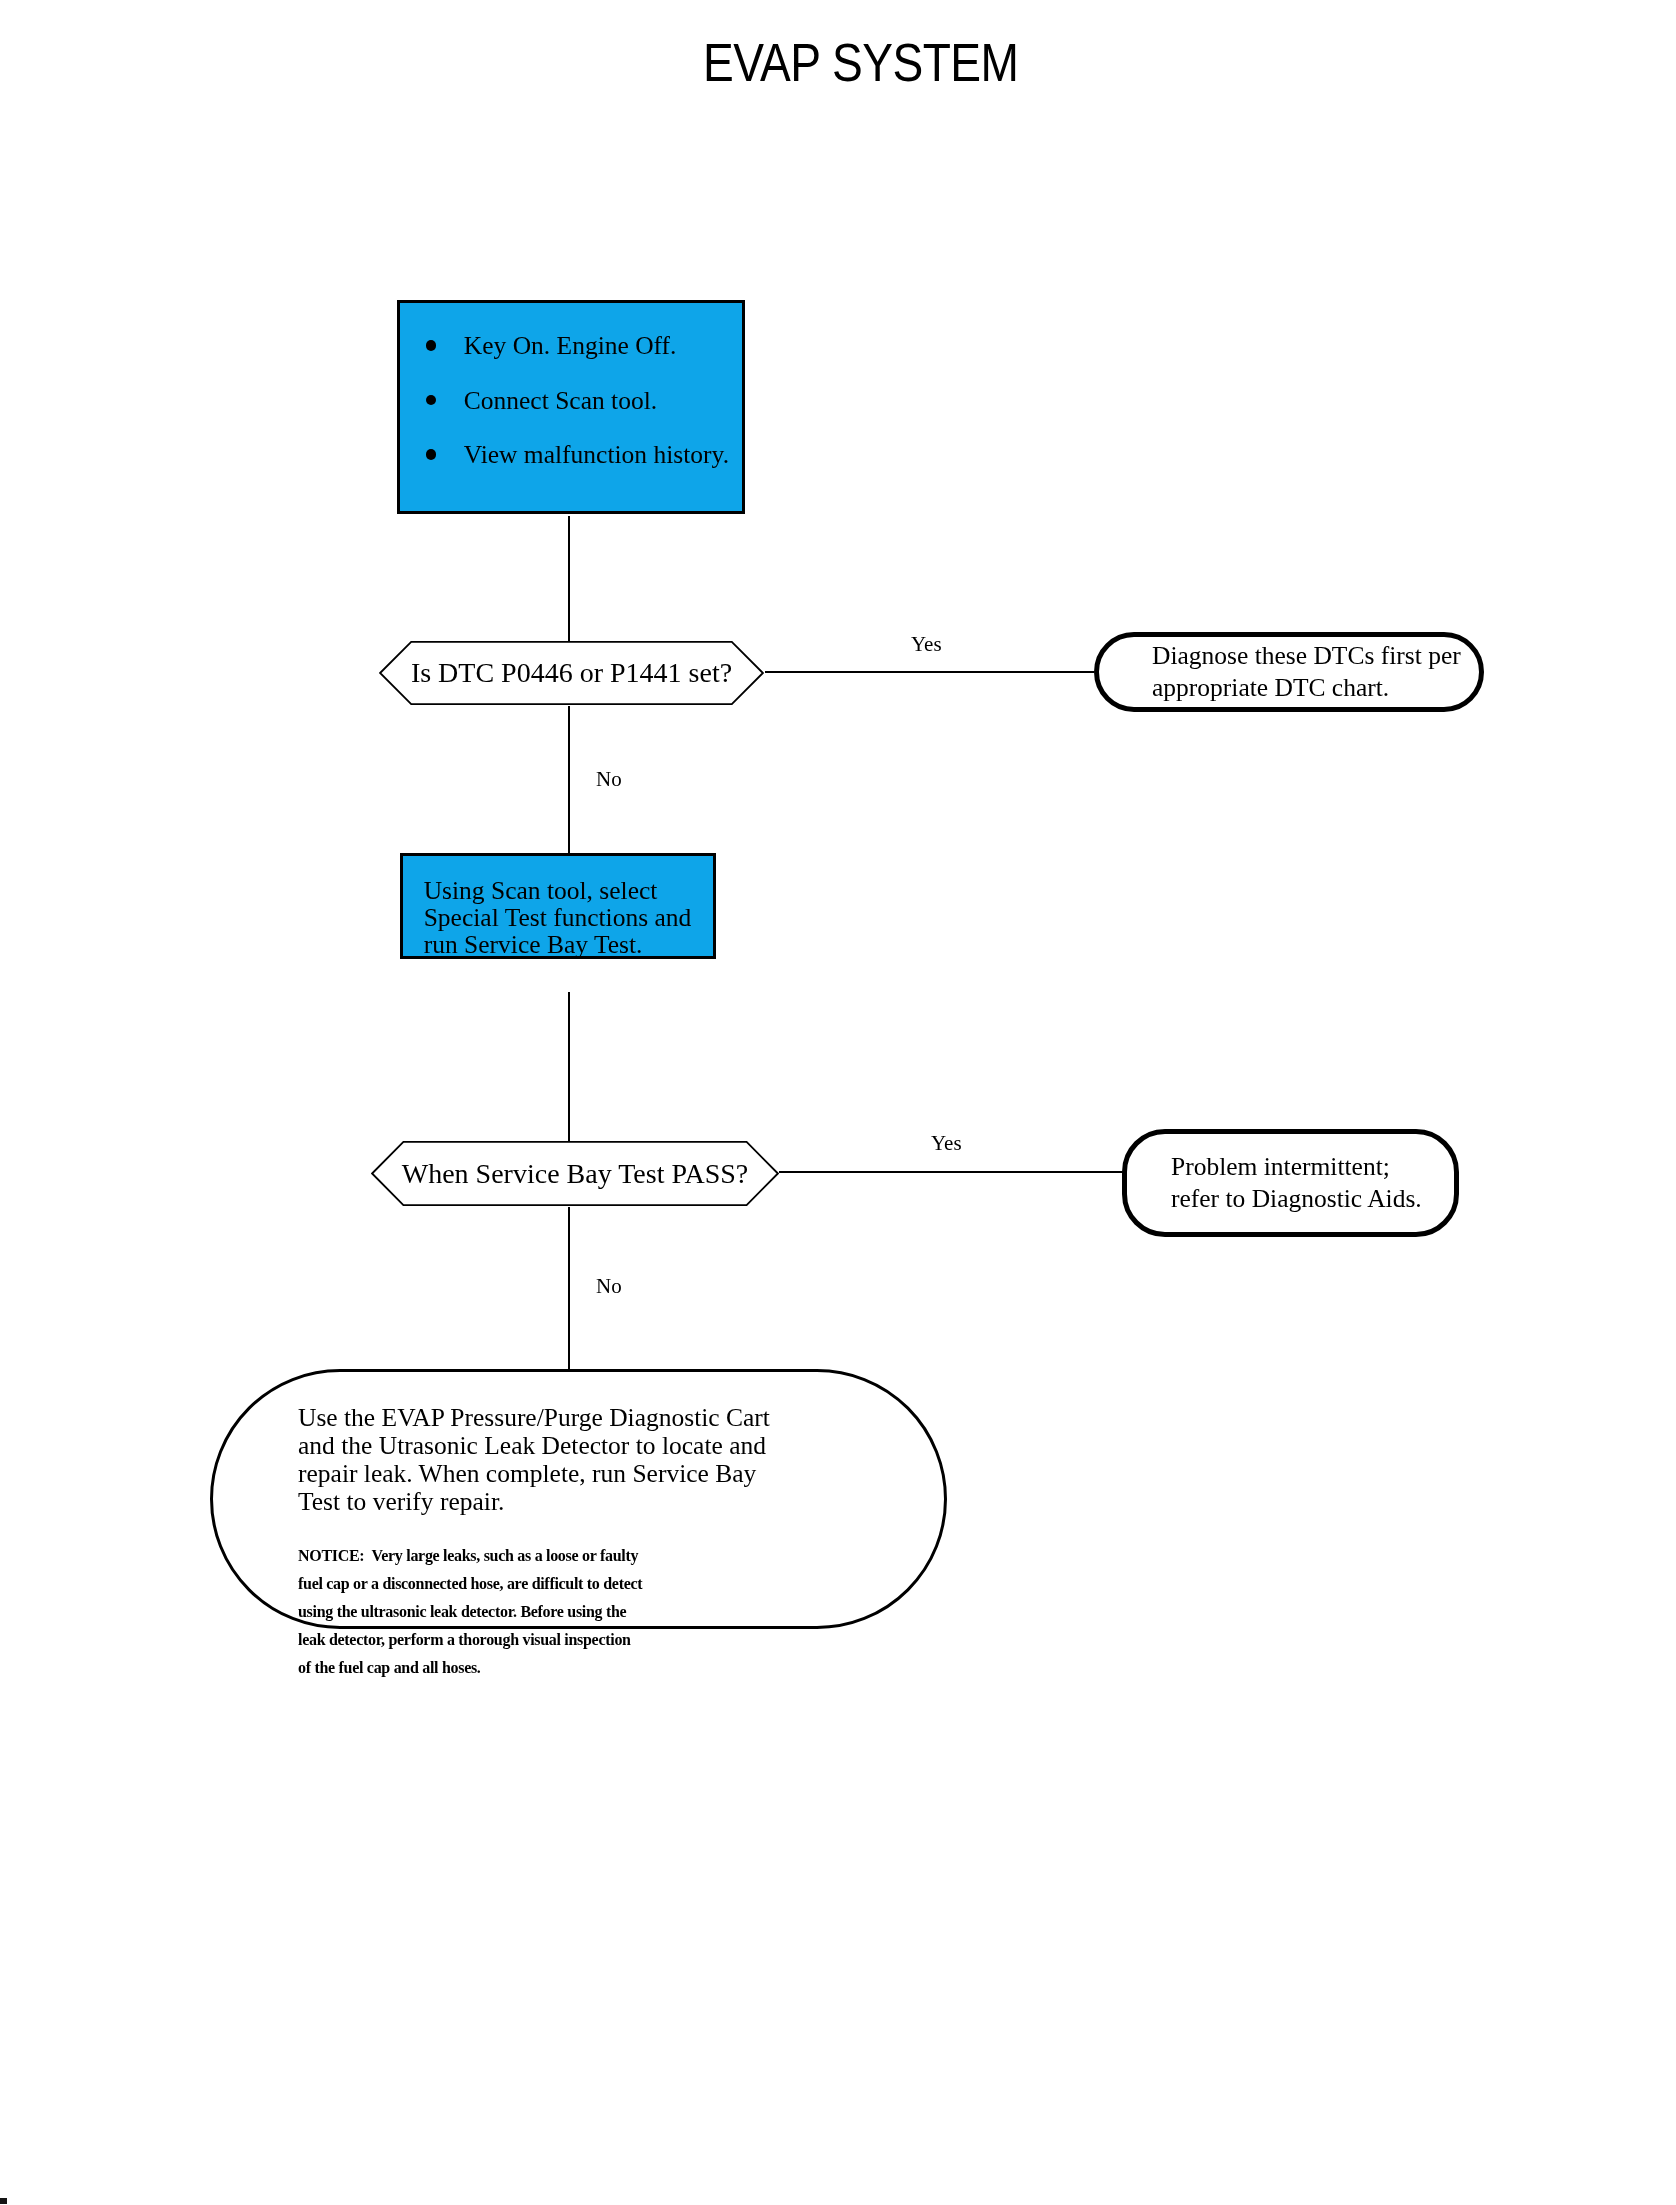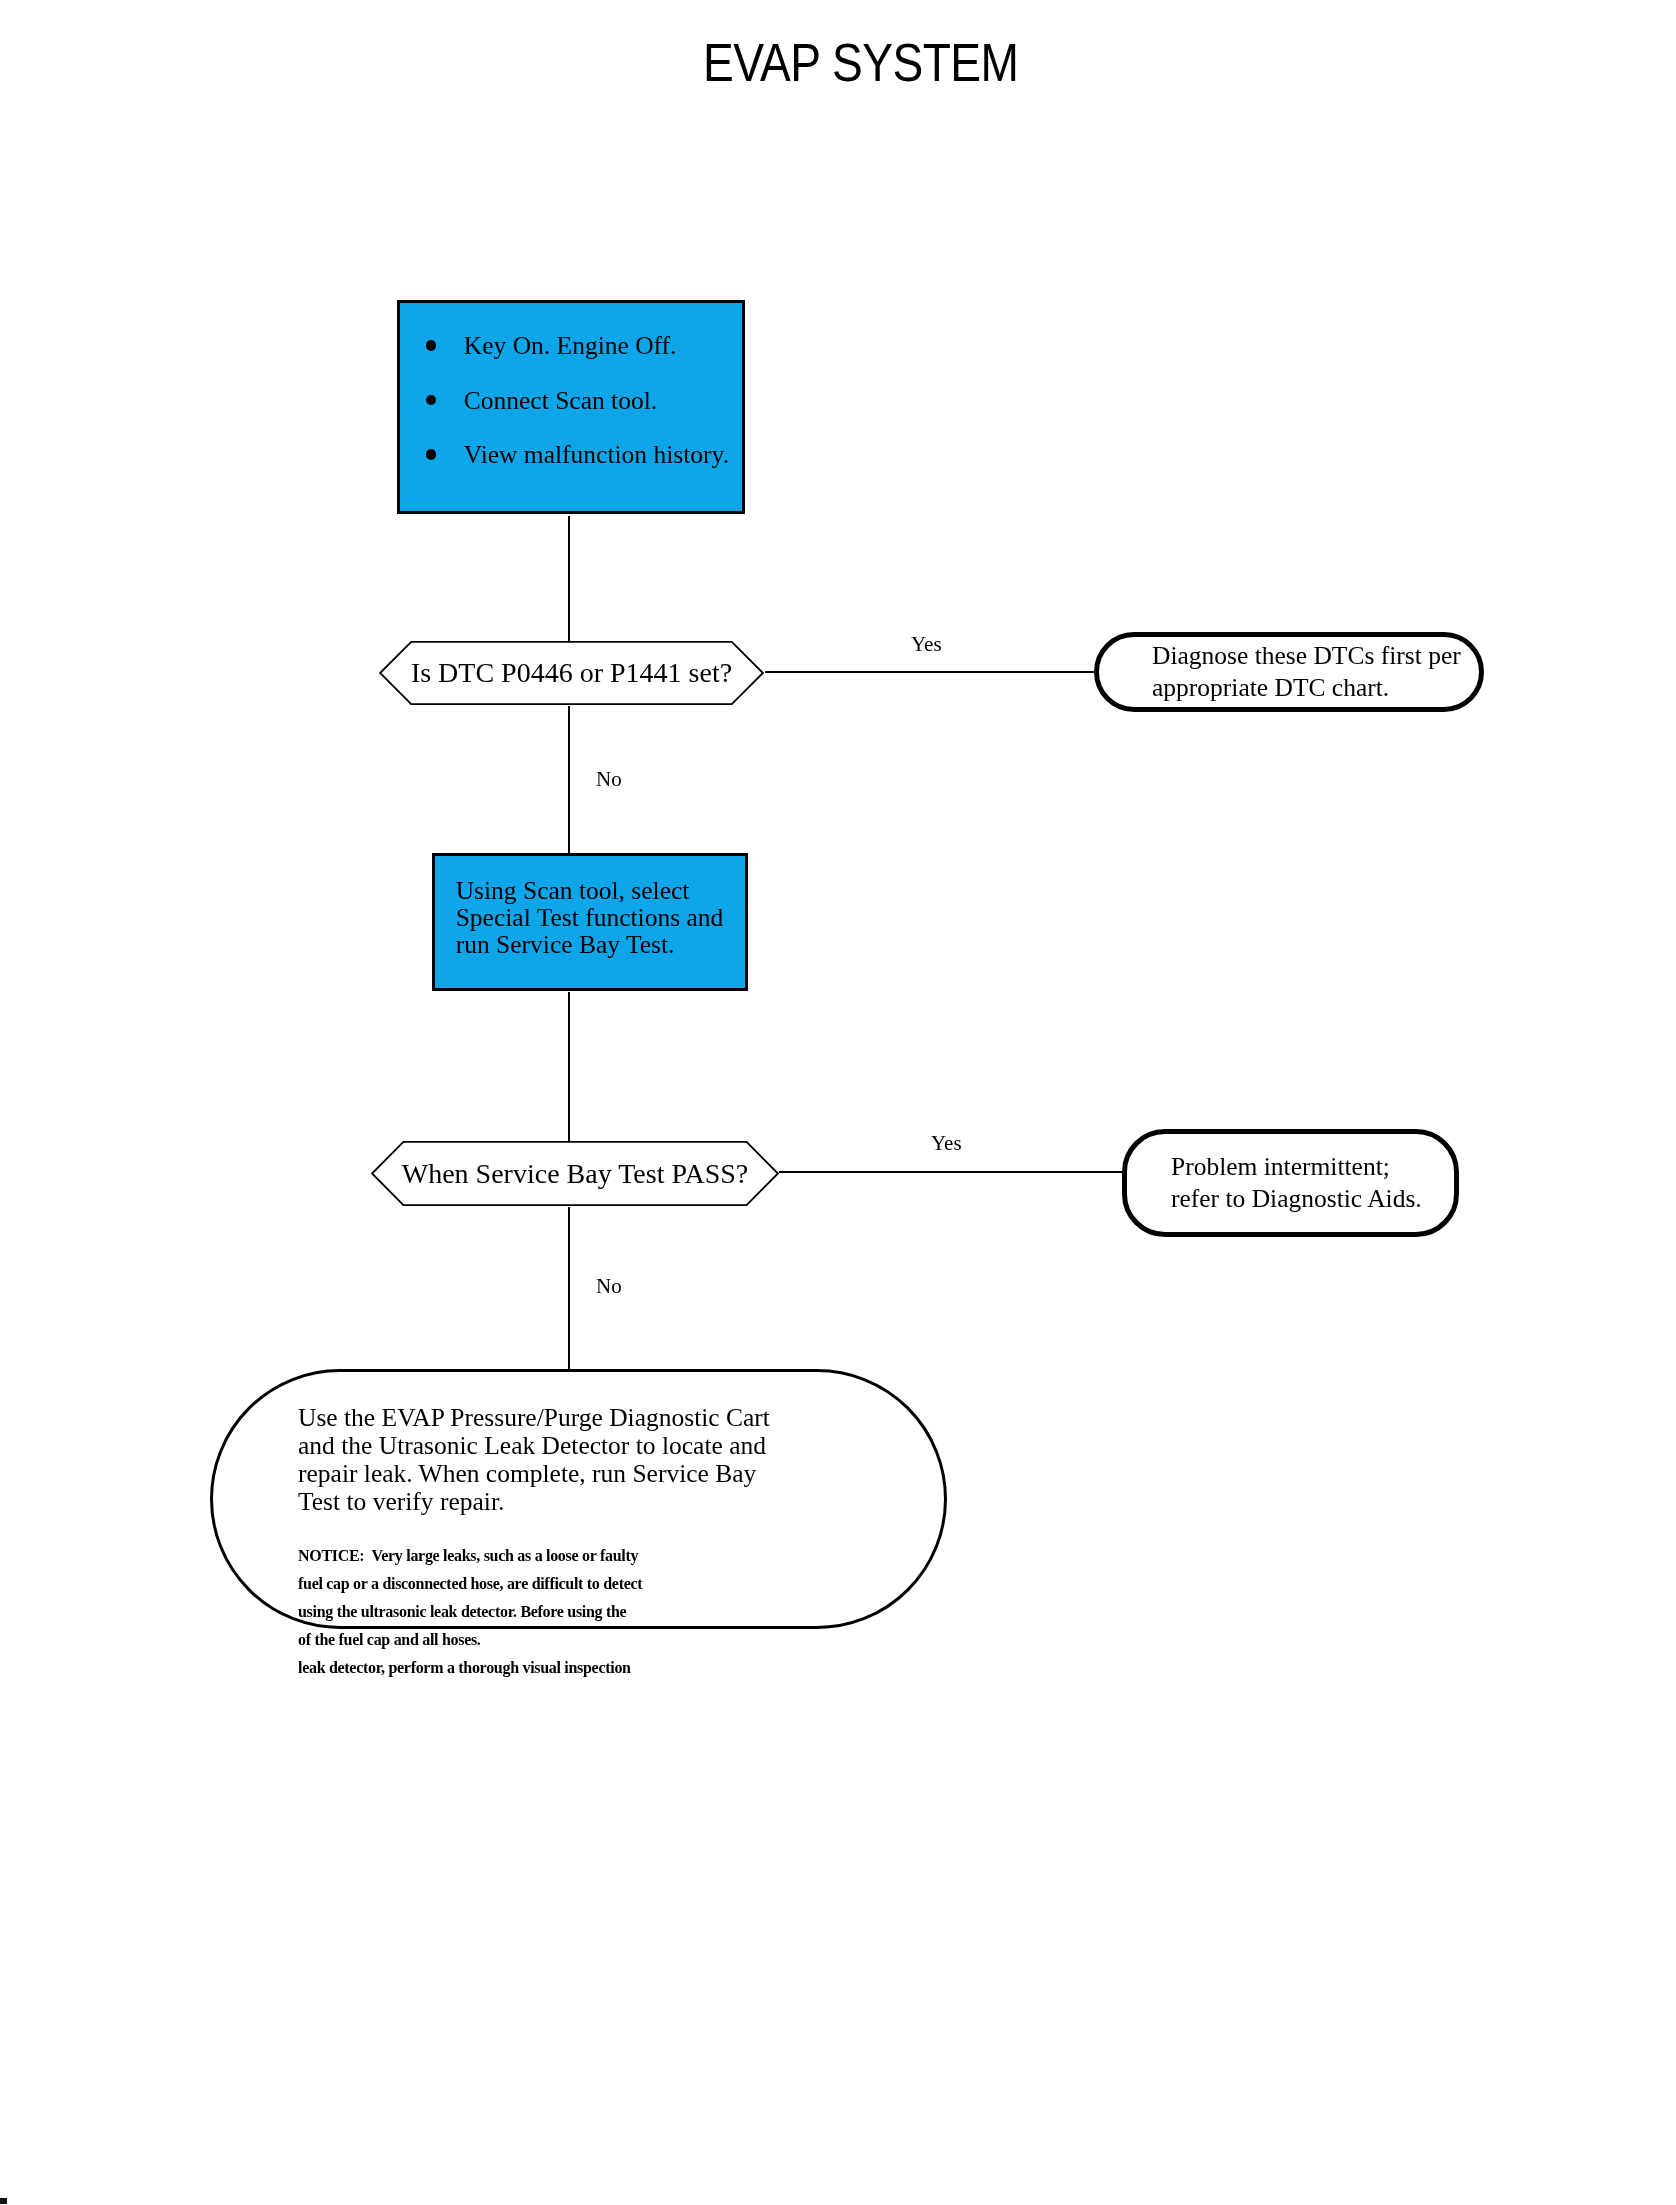--- a/index.html
+++ b/index.html
@@ -86,21 +86,21 @@
 <div class="abs hline" style="left:765px;top:671px;width:329px;"></div>
 <div class="abs edge-label" style="left:911px;top:632px;">Yes</div>
 
 <div class="abs pill" style="left:1094px;top:632px;width:390px;height:80px;border-radius:40px;padding-left:53px;">
   <div class="line">Diagnose these DTCs first per</div>
   <div class="line">appropriate DTC chart.</div>
 </div>
 
 <div class="abs edge-label" style="left:596px;top:767px;">No</div>
 
-<div class="abs rect" style="left:432px;top:853px;width:316px;height:138px;padding:20.7px 6px 0 20.7px;">
+<div class="abs rect" style="left:400px;top:853px;width:316px;height:106px;padding:20.7px 6px 0 20.7px;">
   <div class="boxtext">Using Scan tool, select</div>
   <div class="boxtext">Special Test functions and</div>
   <div class="boxtext">run Service Bay Test.</div>
 </div>
 
 <div class="abs" style="left:371px;top:1141px;width:408px;height:65px;">
   <svg class="hex" width="408" height="65" viewBox="0 0 671 107">
     <polygon points="1.5,53.5 53,1.5 618,1.5 669.5,53.5 618,105.5 53,105.5" fill="#ffffff" stroke="#000000" stroke-width="3"></polygon>
   </svg>
   <div class="hexlabel">When Service Bay Test PASS?</div>
@@ -120,19 +120,19 @@
   <div>
     <div class="tline">Use the EVAP Pressure/Purge Diagnostic Cart</div>
     <div class="tline">and the Utrasonic Leak Detector to locate and</div>
     <div class="tline">repair leak. When complete, run Service Bay</div>
     <div class="tline">Test to verify repair.</div>
   </div>
   <div class="notice" style="margin-top:25.5px;">
     <div class="tline">NOTICE:  Very large leaks, such as a loose or faulty</div>
     <div class="tline">fuel cap or a disconnected hose, are difficult to detect</div>
     <div class="tline">using the ultrasonic leak detector. Before using the</div>
+    <div class="tline">leak detector, perform a thorough visual inspection</div>
     <div class="tline">of the fuel cap and all hoses.</div>
-    <div class="tline">leak detector, perform a thorough visual inspection</div>
   </div>
 </div>
 
 <div class="abs artifact" style="left:0px;top:2198px;width:7.3px;height:5.5px;"></div>
 
 
 </body></html>

